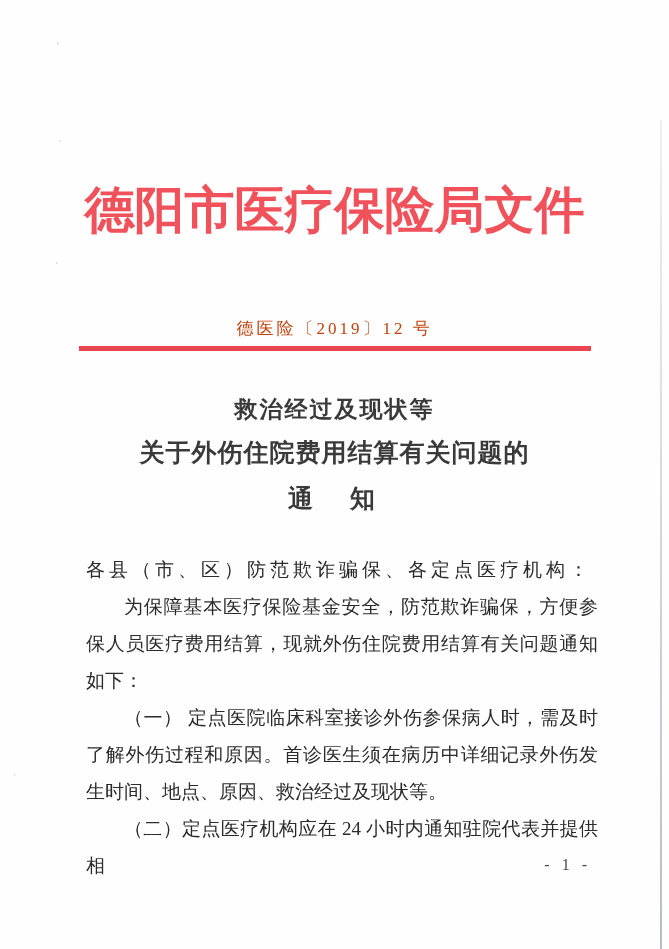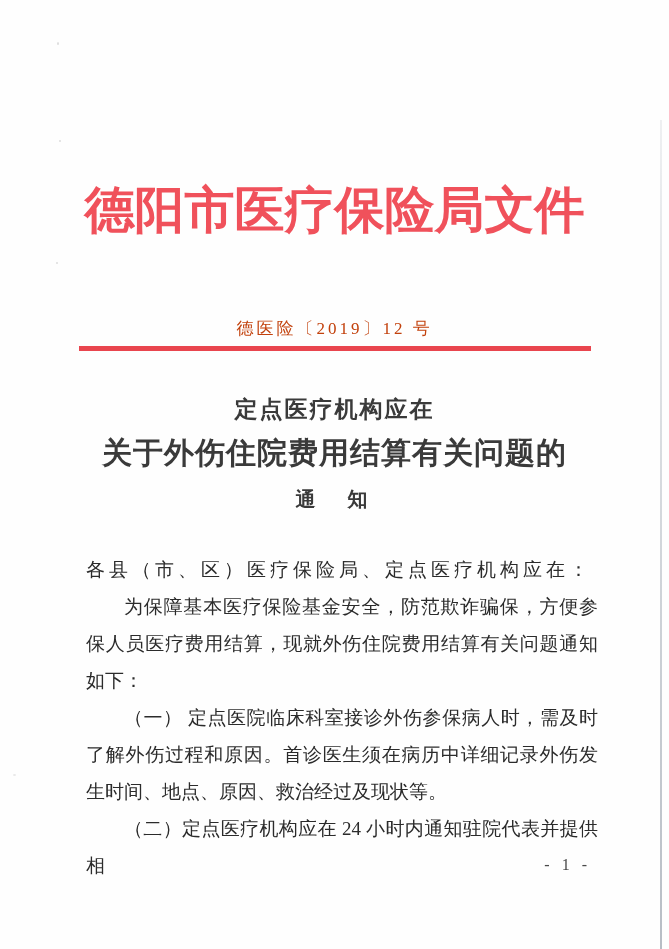--- a/index.html
+++ b/index.html
@@ -61,22 +61,22 @@
     margin:6px auto 0;
     background:var(--rule-red);
   }
   .subject{
     margin-top:44px;
     text-align:center;
     font-weight:bold;
     color:#3a3a3a;
   }
   .subject .line1{font-size:23px;line-height:30px;letter-spacing:2px;}
-  .subject .line2{font-size:30px;line-height:32px;margin-top:12px;letter-spacing:1px;}
-  .subject .line3{font-size:20px;line-height:32px;margin-top:14px;letter-spacing:6px;}
+  .subject .line2{font-size:25px;line-height:32px;margin-top:12px;letter-spacing:1px;}
+  .subject .line3{font-size:25px;line-height:32px;margin-top:14px;letter-spacing:6px;}
 
   .body-text{
     margin:36px 71px 0 86px;
     font-size:19px;
     line-height:37px;
     text-align:justify;
     color:#2b2b2b;
   }
   .body-text p{margin:0;}
   .salutation{letter-spacing:4px;}
@@ -108,27 +108,27 @@
   <div class="speck s3"></div>
   <div class="speck s4"></div>
 
   <h1 class="red-title">德阳市医疗保险局文件</h1>
 
   <div class="doc-number">德医险〔2019〕12 号</div>
 
   <div class="red-rule"></div>
 
   <div class="subject">
-    <div class="line1">定点医疗机构应在</div>
+    <div class="line1">救治经过及现状等</div>
     <div class="line2">关于外伤住院费用结算有关问题的</div>
     <div class="line3">通　知</div>
   </div>
 
   <div class="body-text">
-    <p class="salutation">各县（市、区）医疗保险局、定点医疗机构应在：</p>
+    <p class="salutation">各县（市、区）防范欺诈骗保、各定点医疗机构：</p>
     <p class="indent">为保障基本医疗保险基金安全，防范欺诈骗保，方便参保人员医疗费用结算，现就外伤住院费用结算有关问题通知如下：</p>
     <p class="indent">（一） 定点医院临床科室接诊外伤参保病人时，需及时了解外伤过程和原因。首诊医生须在病历中详细记录外伤发生时间、地点、原因、救治经过及现状等。</p>
     <p class="indent">（二）定点医疗机构应在 24 小时内通知驻院代表并提供相</p>
   </div>
 
   <div class="page-number">- 1 -</div>
 
 </div>
 
 </body></html>

